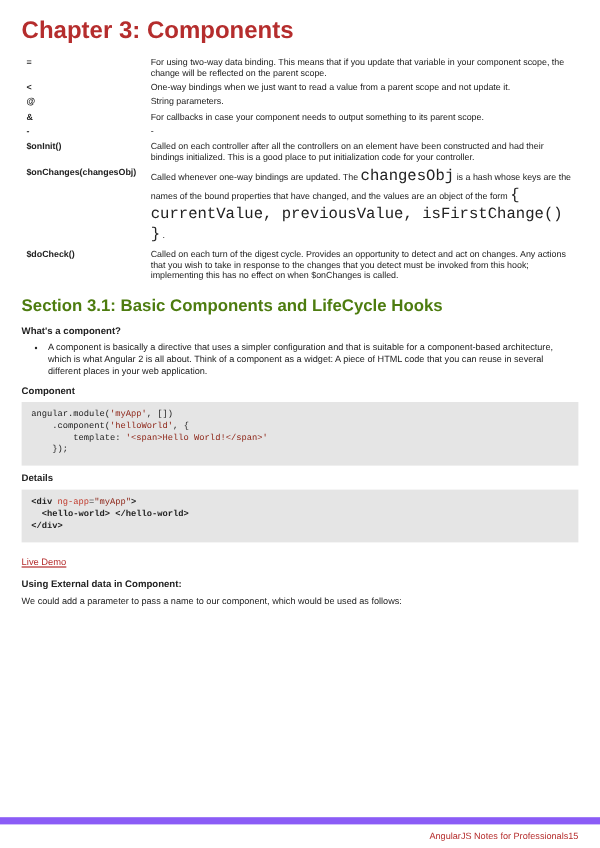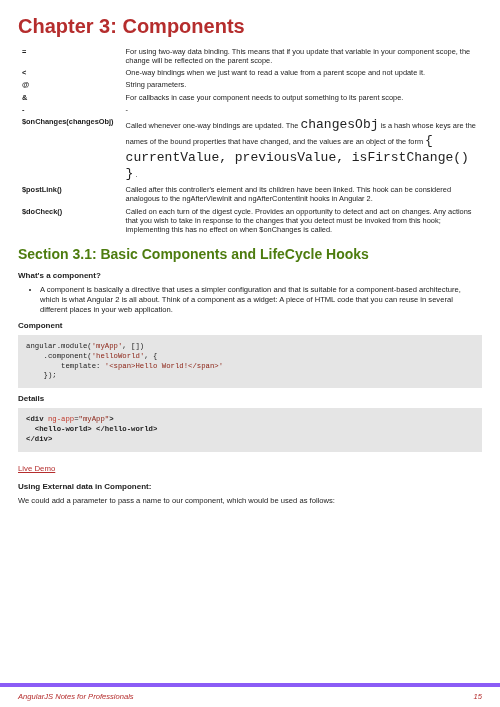--- a/index.html
+++ b/index.html
@@ -68,27 +68,26 @@
     overflow: hidden;
   }
   .tok-fn { color: #1a1a1a; }
   .tok-str { color: #8a1f11; }
   .tok-attr { color: #c0392b; }
   a.link { color: #b52d2d; text-decoration: underline; font-size: 7.8px; }
   p.body { font-size: 7.6px; margin: 4px 0 6px 0; }
   .footer {
     position: absolute;
     left: 0; right: 0; bottom: 0;
-    border-top: 4px solid #8b5cf6;
+    border-top: 6px solid #8b5cf6;
     padding: 5px 18px 6px 18px;
     display: flex;
-    justify-content: space-between;
+    justify-content: flex-end;
     font-size: 7.6px;
     color: #b52d2d;
-    font-style: italic;
   }
 </style>
 </head>
 <body>
 
 
 
 <h1 class="chapter">Chapter 3: Components</h1>
 
 <table class="params">
@@ -107,26 +106,26 @@
       </tr>
   <tr>
         <td class="p">&amp;</td>
         <td class="d">For callbacks in case your component needs to output something to its parent scope.</td>
       </tr>
   <tr>
         <td class="p">-</td>
         <td class="d">-</td>
       </tr>
   <tr>
+        <td class="p">$onInit()</td>
+        <td class="d">Called on each controller after all the controllers on an element have been constructed and had their bindings initialized. This is a good place to put initialization code for your controller.</td>
+      </tr>
+  <tr>
         <td class="p">$onChanges(changesObj)</td>
         <td class="d"><span>Called whenever one-way bindings are updated. The </span><span class="mono">changesObj</span><span> is a hash whose keys are the names of the bound properties that have changed, and the values are an object of the form </span><span class="mono">{ currentValue, previousValue, isFirstChange() }</span><span> .</span></td>
-      </tr>
-  <tr>
-        <td class="p">$postLink()</td>
-        <td class="d">Called after this controller's element and its children have been linked. This hook can be considered analogous to the ngAfterViewInit and ngAfterContentInit hooks in Angular 2.</td>
       </tr>
   <tr>
         <td class="p">$doCheck()</td>
         <td class="d">Called on each turn of the digest cycle. Provides an opportunity to detect and act on changes. Any actions that you wish to take in response to the changes that you detect must be invoked from this hook; implementing this has no effect on when $onChanges is called.</td>
       </tr>
 </tbody>
   </table>
 
 <h2 class="section">Section 3.1: Basic Components and LifeCycle Hooks</h2>
 

